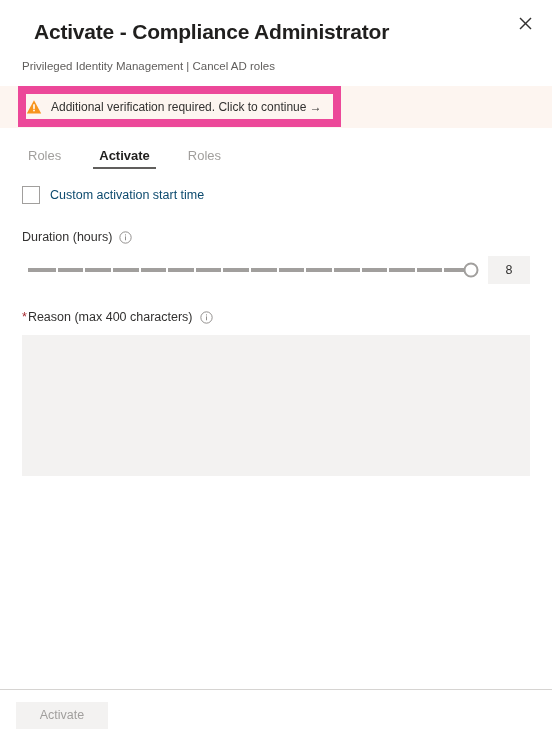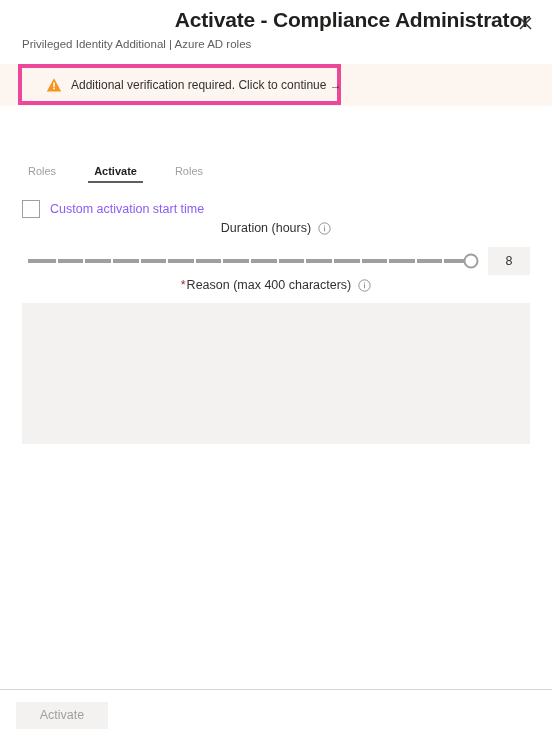--- a/index.html
+++ b/index.html
@@ -20,23 +20,22 @@
   .header {
     position: relative;
     padding: 6px 22px 0 22px;
   }
   .title {
     font-size: 21px;
     font-weight: bold;
     letter-spacing: -0.2px;
     color: #201f1e;
     line-height: 28px;
-    margin: 0;
+    margin: 12px;
     white-space: nowrap;
-    text-align: right;
   }
   .subtitle {
     font-size: 11.5px;
     color: #605e5c;
     line-height: 16px;
     margin: 2px 0 0 0;
     white-space: nowrap;
   }
   .close-btn {
     position: absolute;
@@ -64,25 +63,25 @@
     height: 42px;
     width: 100%;
     position: relative;
   }
   .banner-box {
     position: absolute;
     left: 18px;
     top: 0px;
     width: 323px;
     height: 41px;
-    border: 4px solid #ec4899;
+    border: 8px solid #ec4899;
     box-sizing: border-box;
     display: flex;
     align-items: center;
-    padding-left: 24px;
+    padding-left: 0;
     cursor: pointer;
     background: transparent;
   }
   .warn-icon {
     width: 16px;
     height: 16px;
     flex: 0 0 auto;
     margin-right: 9px;
     display: block;
   }
@@ -95,29 +94,28 @@
 
   
   .tabs {
     display: flex;
     align-items: flex-end;
     gap: 26px;
     padding: 0 22px;
     margin-top: 19px;
   }
   .tab {
-    font-size: 11px;
+    font-size: 13px;
     color: #a19f9d;
     padding-bottom: 6px;
     cursor: pointer;
     position: relative;
     background: none;
     border: none;
     font-family: inherit;
-    margin-top: 39px;
   }
   .tab.active {
     color: #201f1e;
     font-weight: bold;
   }
   .tab.active::after {
     content: "";
     position: absolute;
     left: 0;
     right: 0;
@@ -140,33 +138,32 @@
   .checkbox {
     width: 18px;
     height: 18px;
     border: 1px solid #a19f9d;
     background: #ffffff;
     box-sizing: border-box;
     flex: 0 0 auto;
   }
   .checkbox-label {
     font-size: 12.5px;
-    color: #8b5cf6;
+    color: #0c4a6e;
     margin-left: 10px;
     line-height: 16px;
   }
 
   .field-label {
     display: flex;
     align-items: center;
     font-size: 12.5px;
     color: #323130;
-    margin-top: 2px;
+    margin-top: 25px;
     line-height: 16px;
-    justify-content: center;
   }
   .field-label .req {
     color: #a4262c;
     margin-right: 1px;
     font-size: 12.5px;
   }
   .info-icon {
     margin-left: 7px;
     width: 13px;
     height: 13px;
@@ -287,21 +284,21 @@
     font-family: inherit;
     cursor: default;
     padding: 0 10px;
   }
 </style>
 </head>
 <body>
 
 <div class="header">
   <h1 class="title">Activate - Compliance Administrator</h1>
-  <div class="subtitle">Privileged Identity Additional | Azure AD roles</div>
+  <div class="subtitle">Privileged Identity Management | Cancel AD roles</div>
 
   <button class="close-btn" aria-label="Close">
     <svg width="13" height="13" viewBox="0 0 13 13">
       <line x1="1" y1="1" x2="12" y2="12" stroke="#323130" stroke-width="1.4"></line>
       <line x1="12" y1="1" x2="1" y2="12" stroke="#323130" stroke-width="1.4"></line>
     </svg>
   </button>
 </div>
 
 <div class="banner-wrap">

